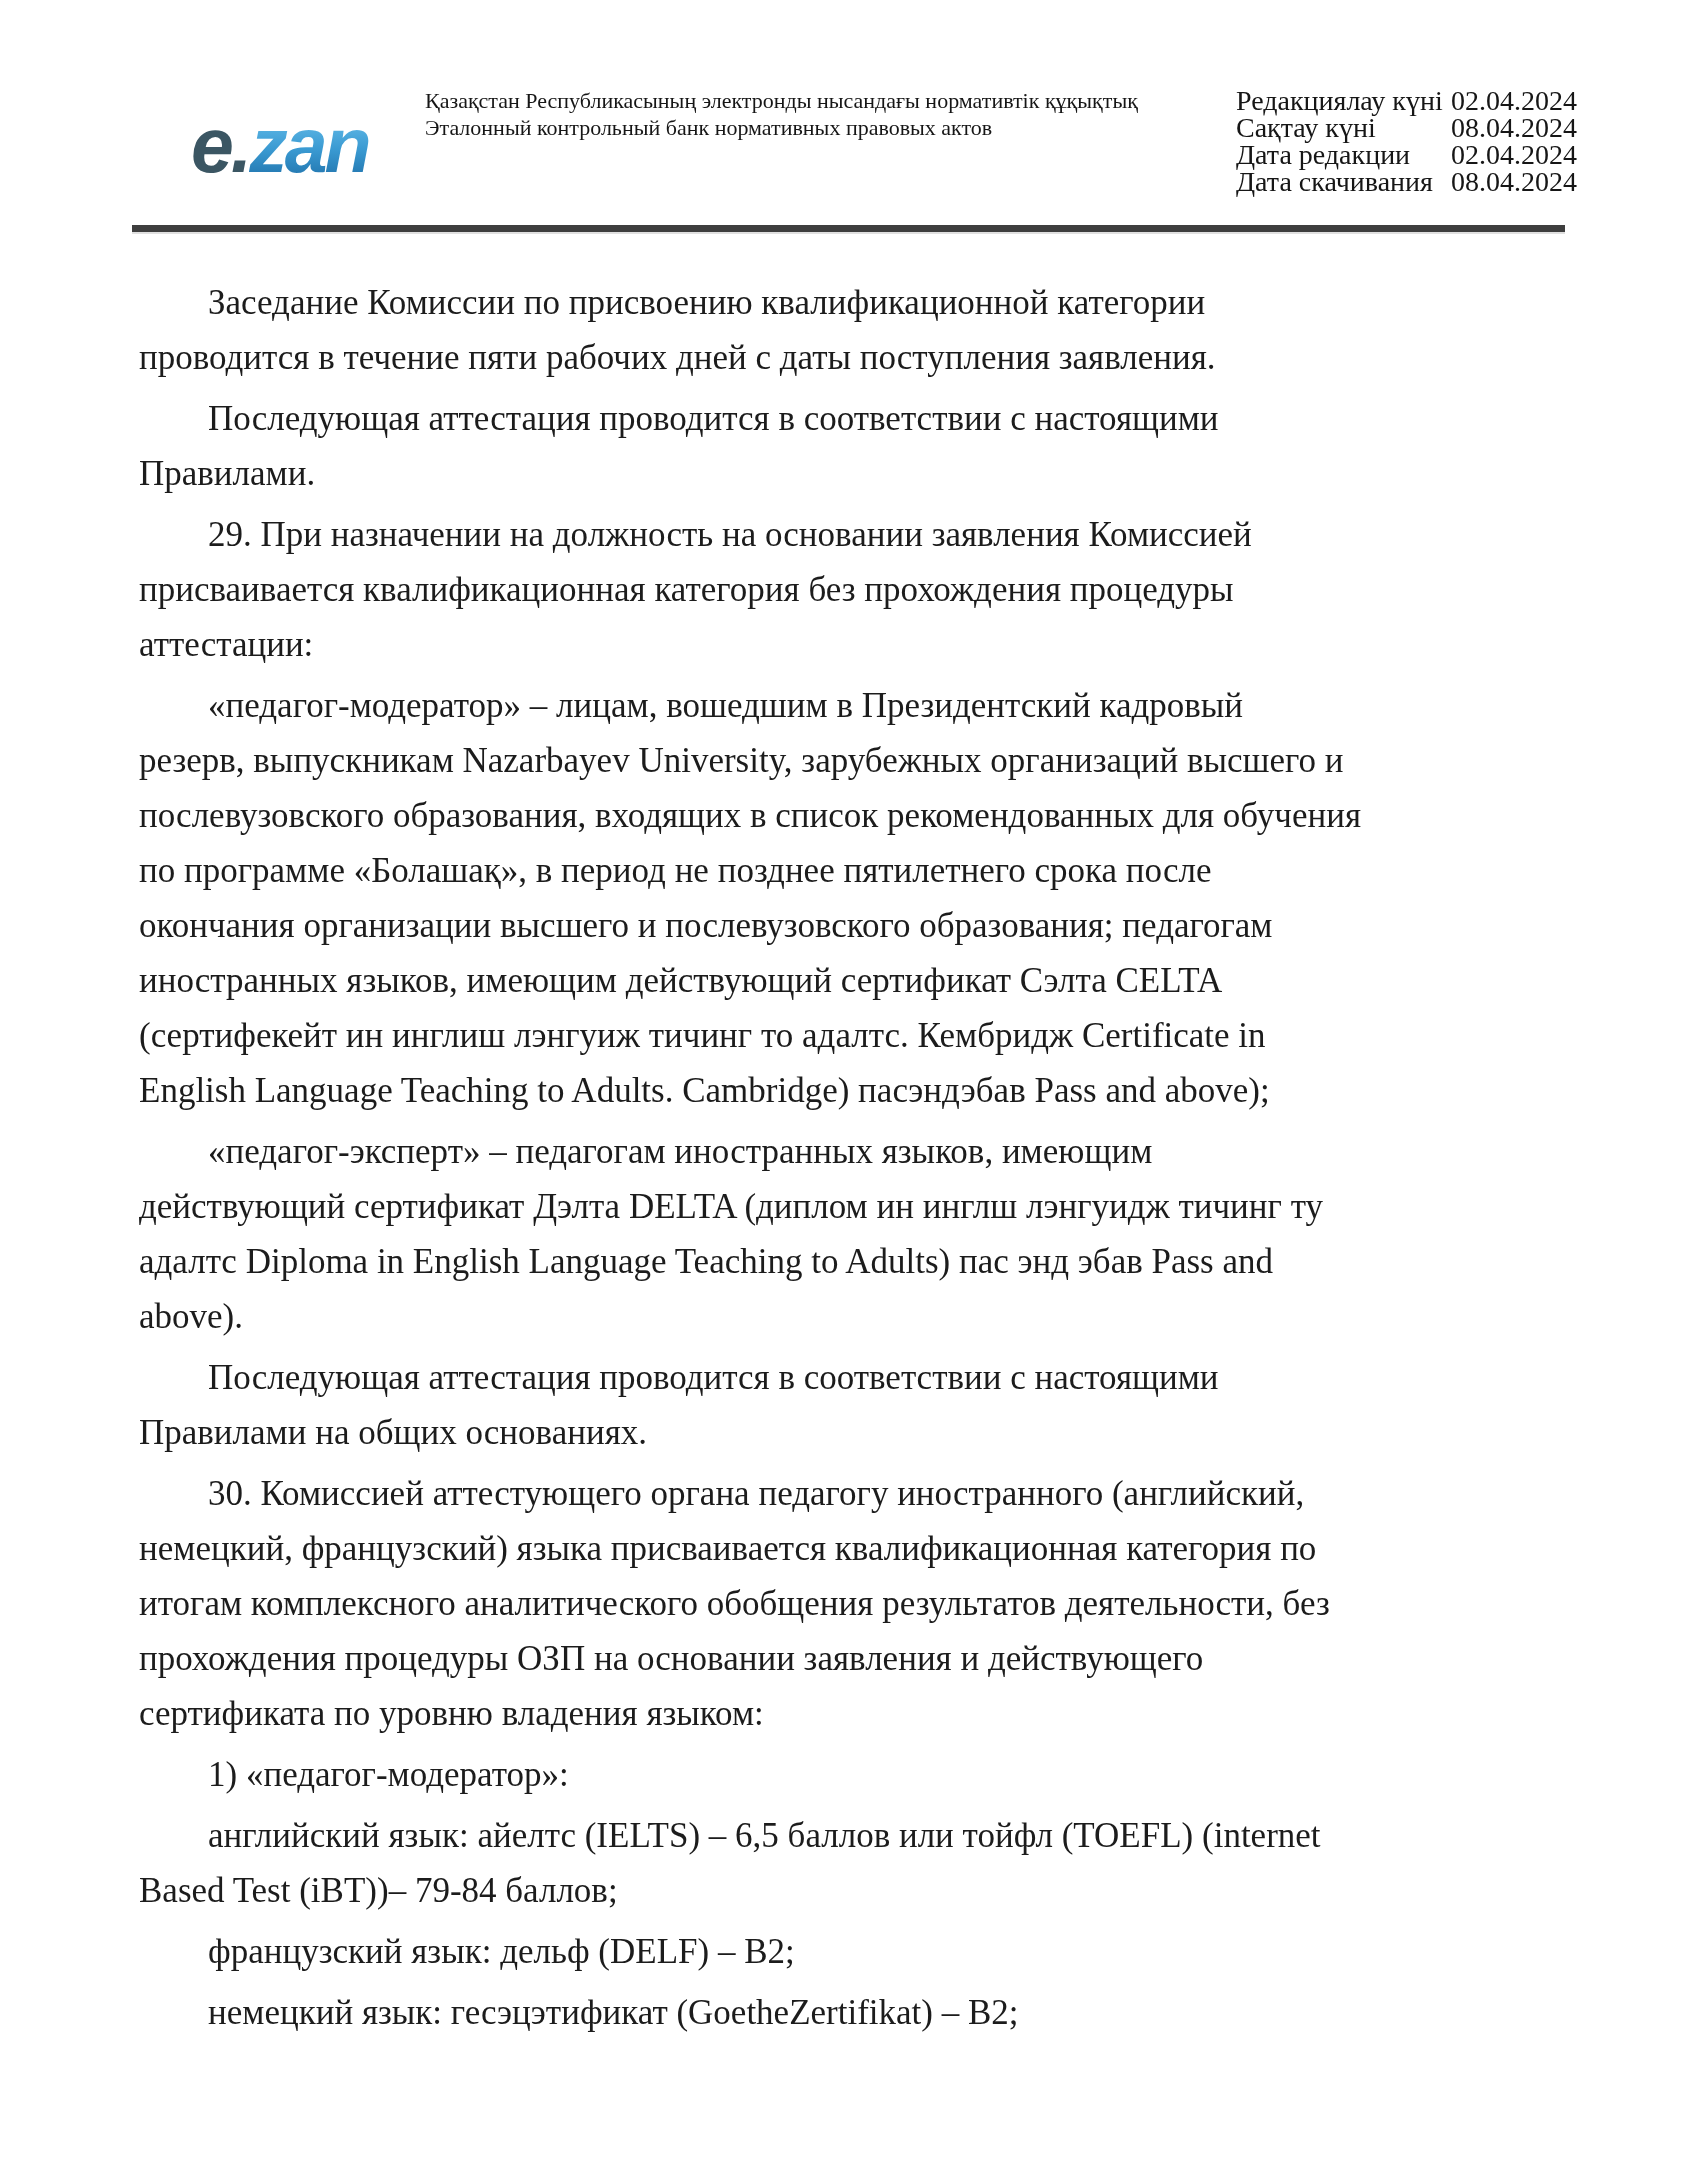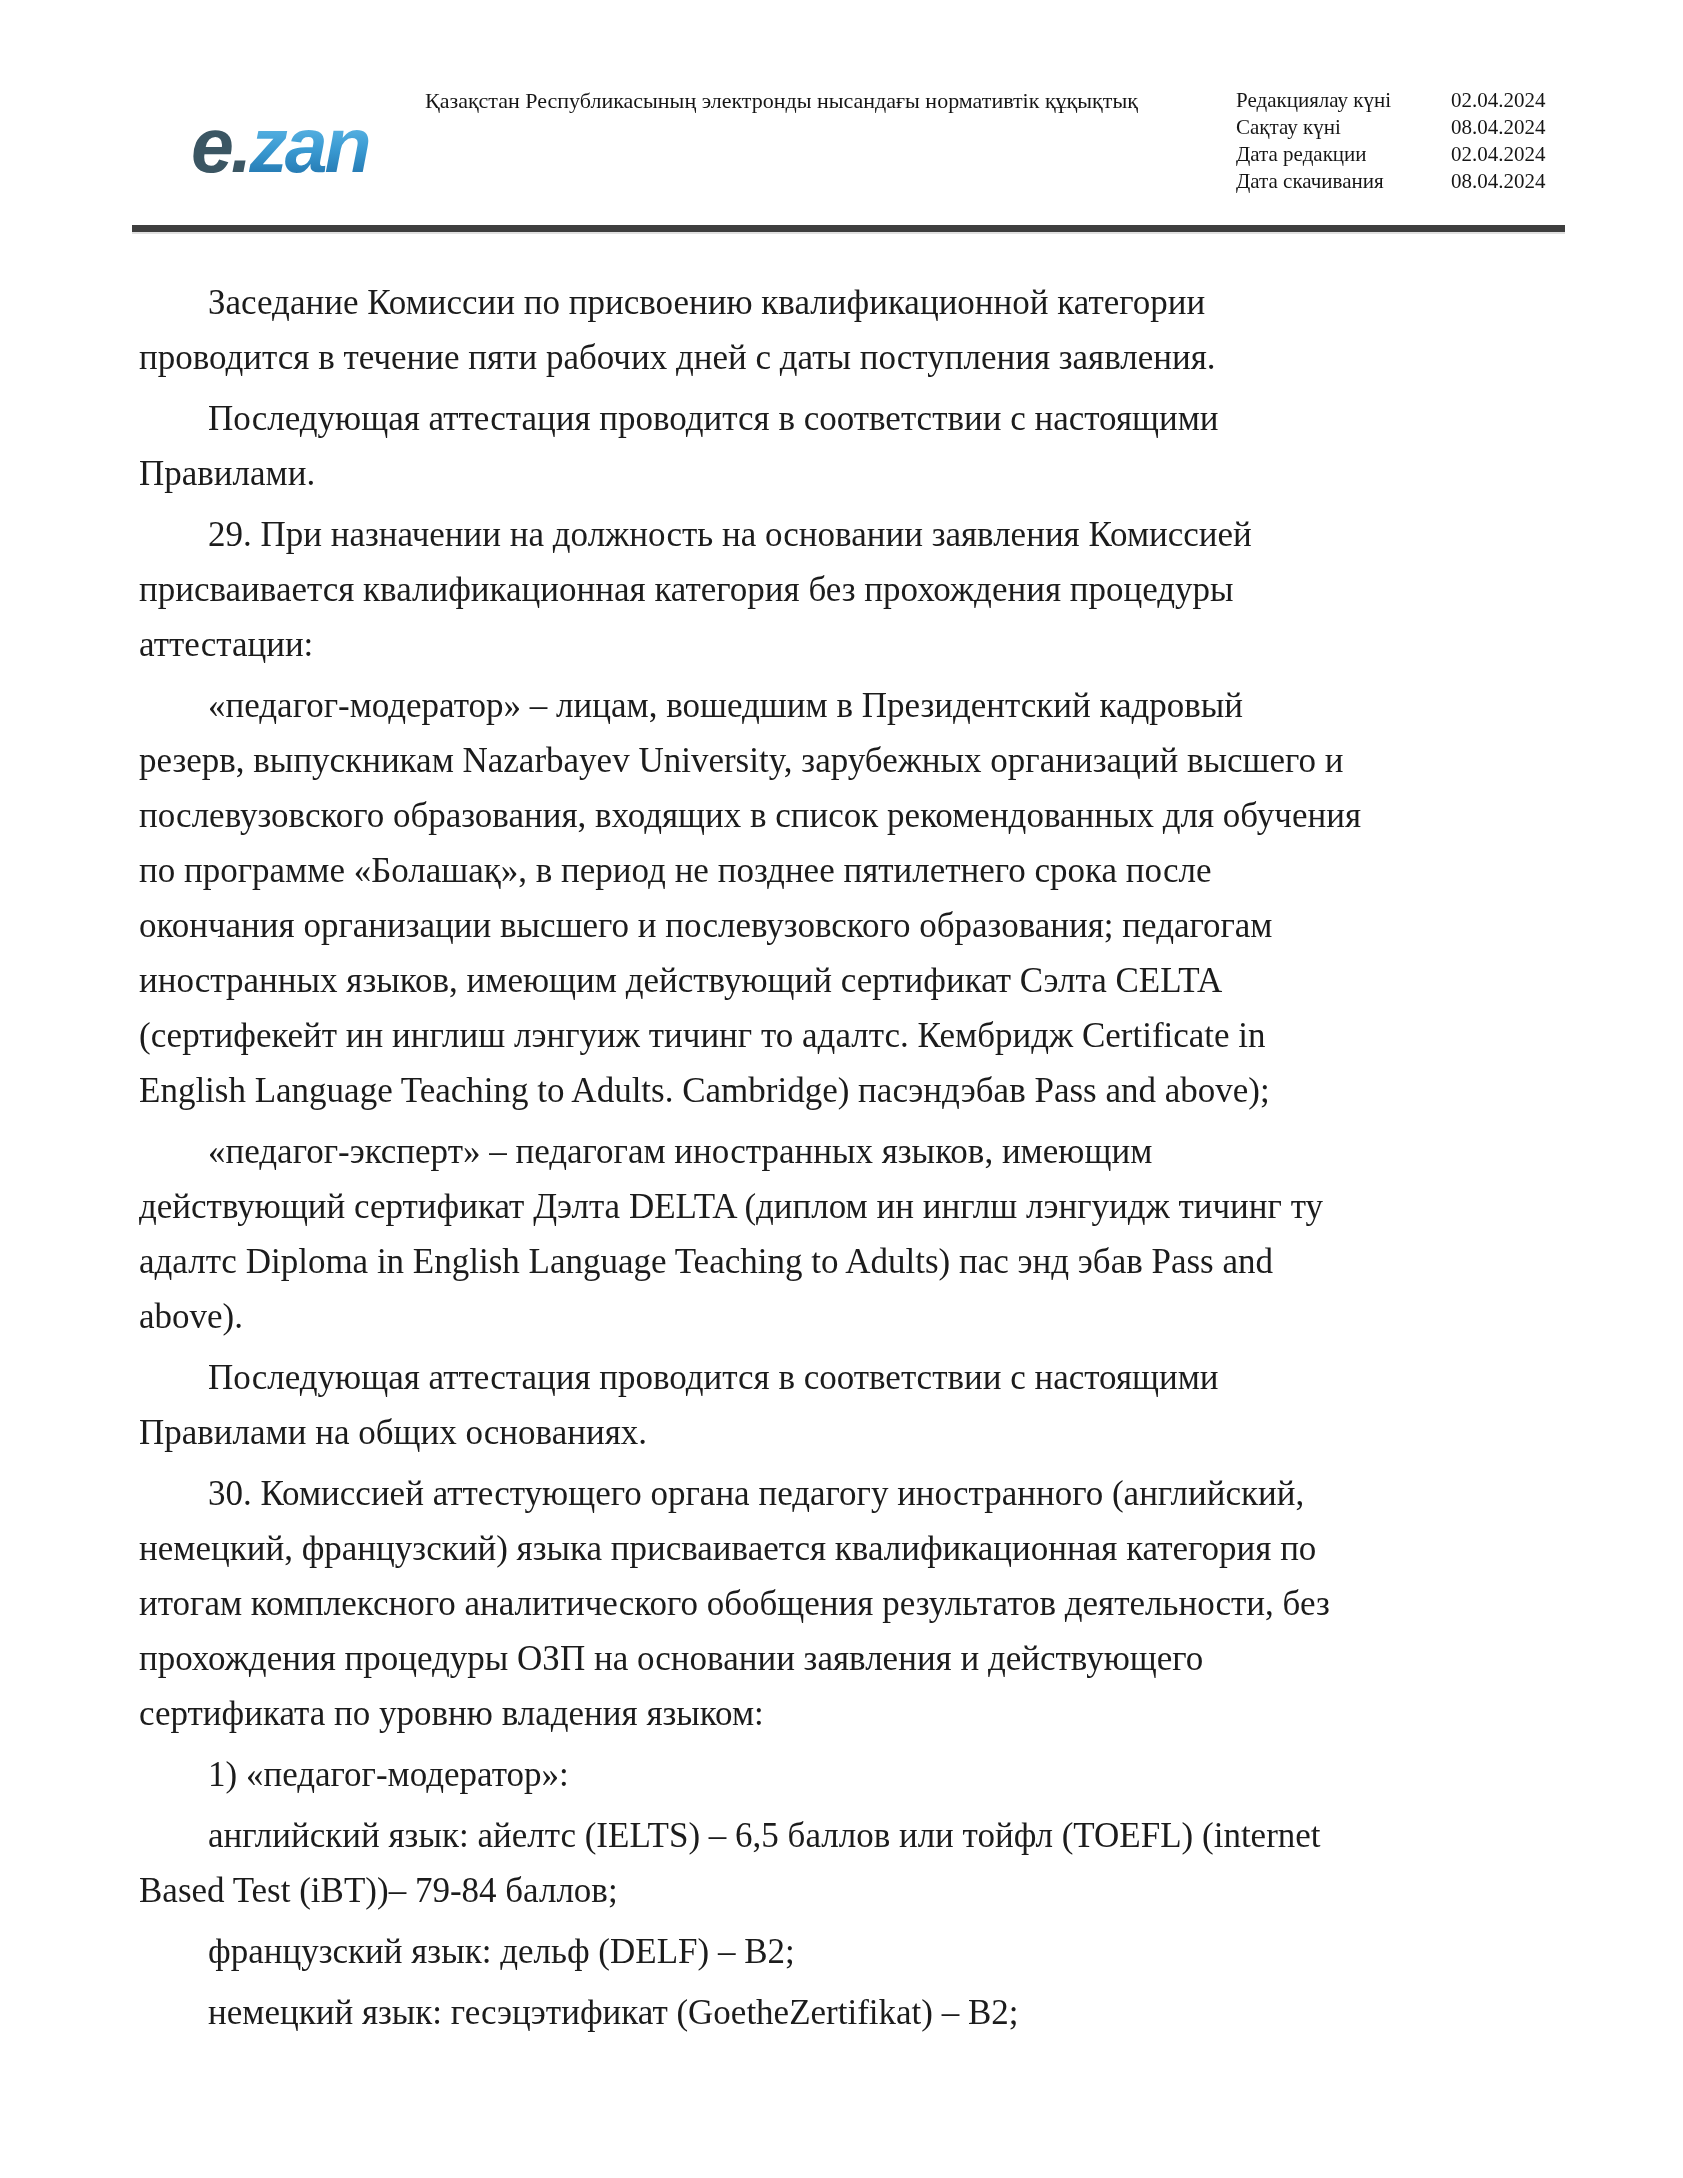--- a/index.html
+++ b/index.html
@@ -32,21 +32,21 @@
     -webkit-text-fill-color: transparent;
   }
   .bank-title {
     position: absolute; left: 425px; top: 87px;
     width: 782px;
     font-size: 22px; line-height: 27px;
     color: #161616;
   }
   .dates {
     position: absolute; left: 1236px; top: 87px; width: 337px;
-    font-size: 21px; line-height: 27px;
+    font-size: 28px; line-height: 27px;
     color: #161616;
   }
   .date-row { display: flex; }
   .date-label { flex: 0 0 215px; }
   .date-value { flex: 1; }
 
   .rule {
     position: absolute; left: 132px; top: 225px;
     width: 1433px; height: 7px;
     background: #3e3e3e;
@@ -70,20 +70,21 @@
 </head>
 <body>
 
 <div class="page">
 
   <header>
     <div class="logo"><span class="logo-e">e.</span><span class="logo-zan">zan</span></div>
 
     <div class="bank-title">
       <div>Қазақстан Республикасының электронды нысандағы нормативтік құқықтық</div>
+      <div>Эталонный контрольный банк нормативных правовых актов</div>
     </div>
 
     <div class="dates">
       <div class="date-row">
         <span class="date-label">Редакциялау күні</span>
         <span class="date-value">02.04.2024</span>
       </div>
       <div class="date-row">
         <span class="date-label">Сақтау күні</span>
         <span class="date-value">08.04.2024</span>

